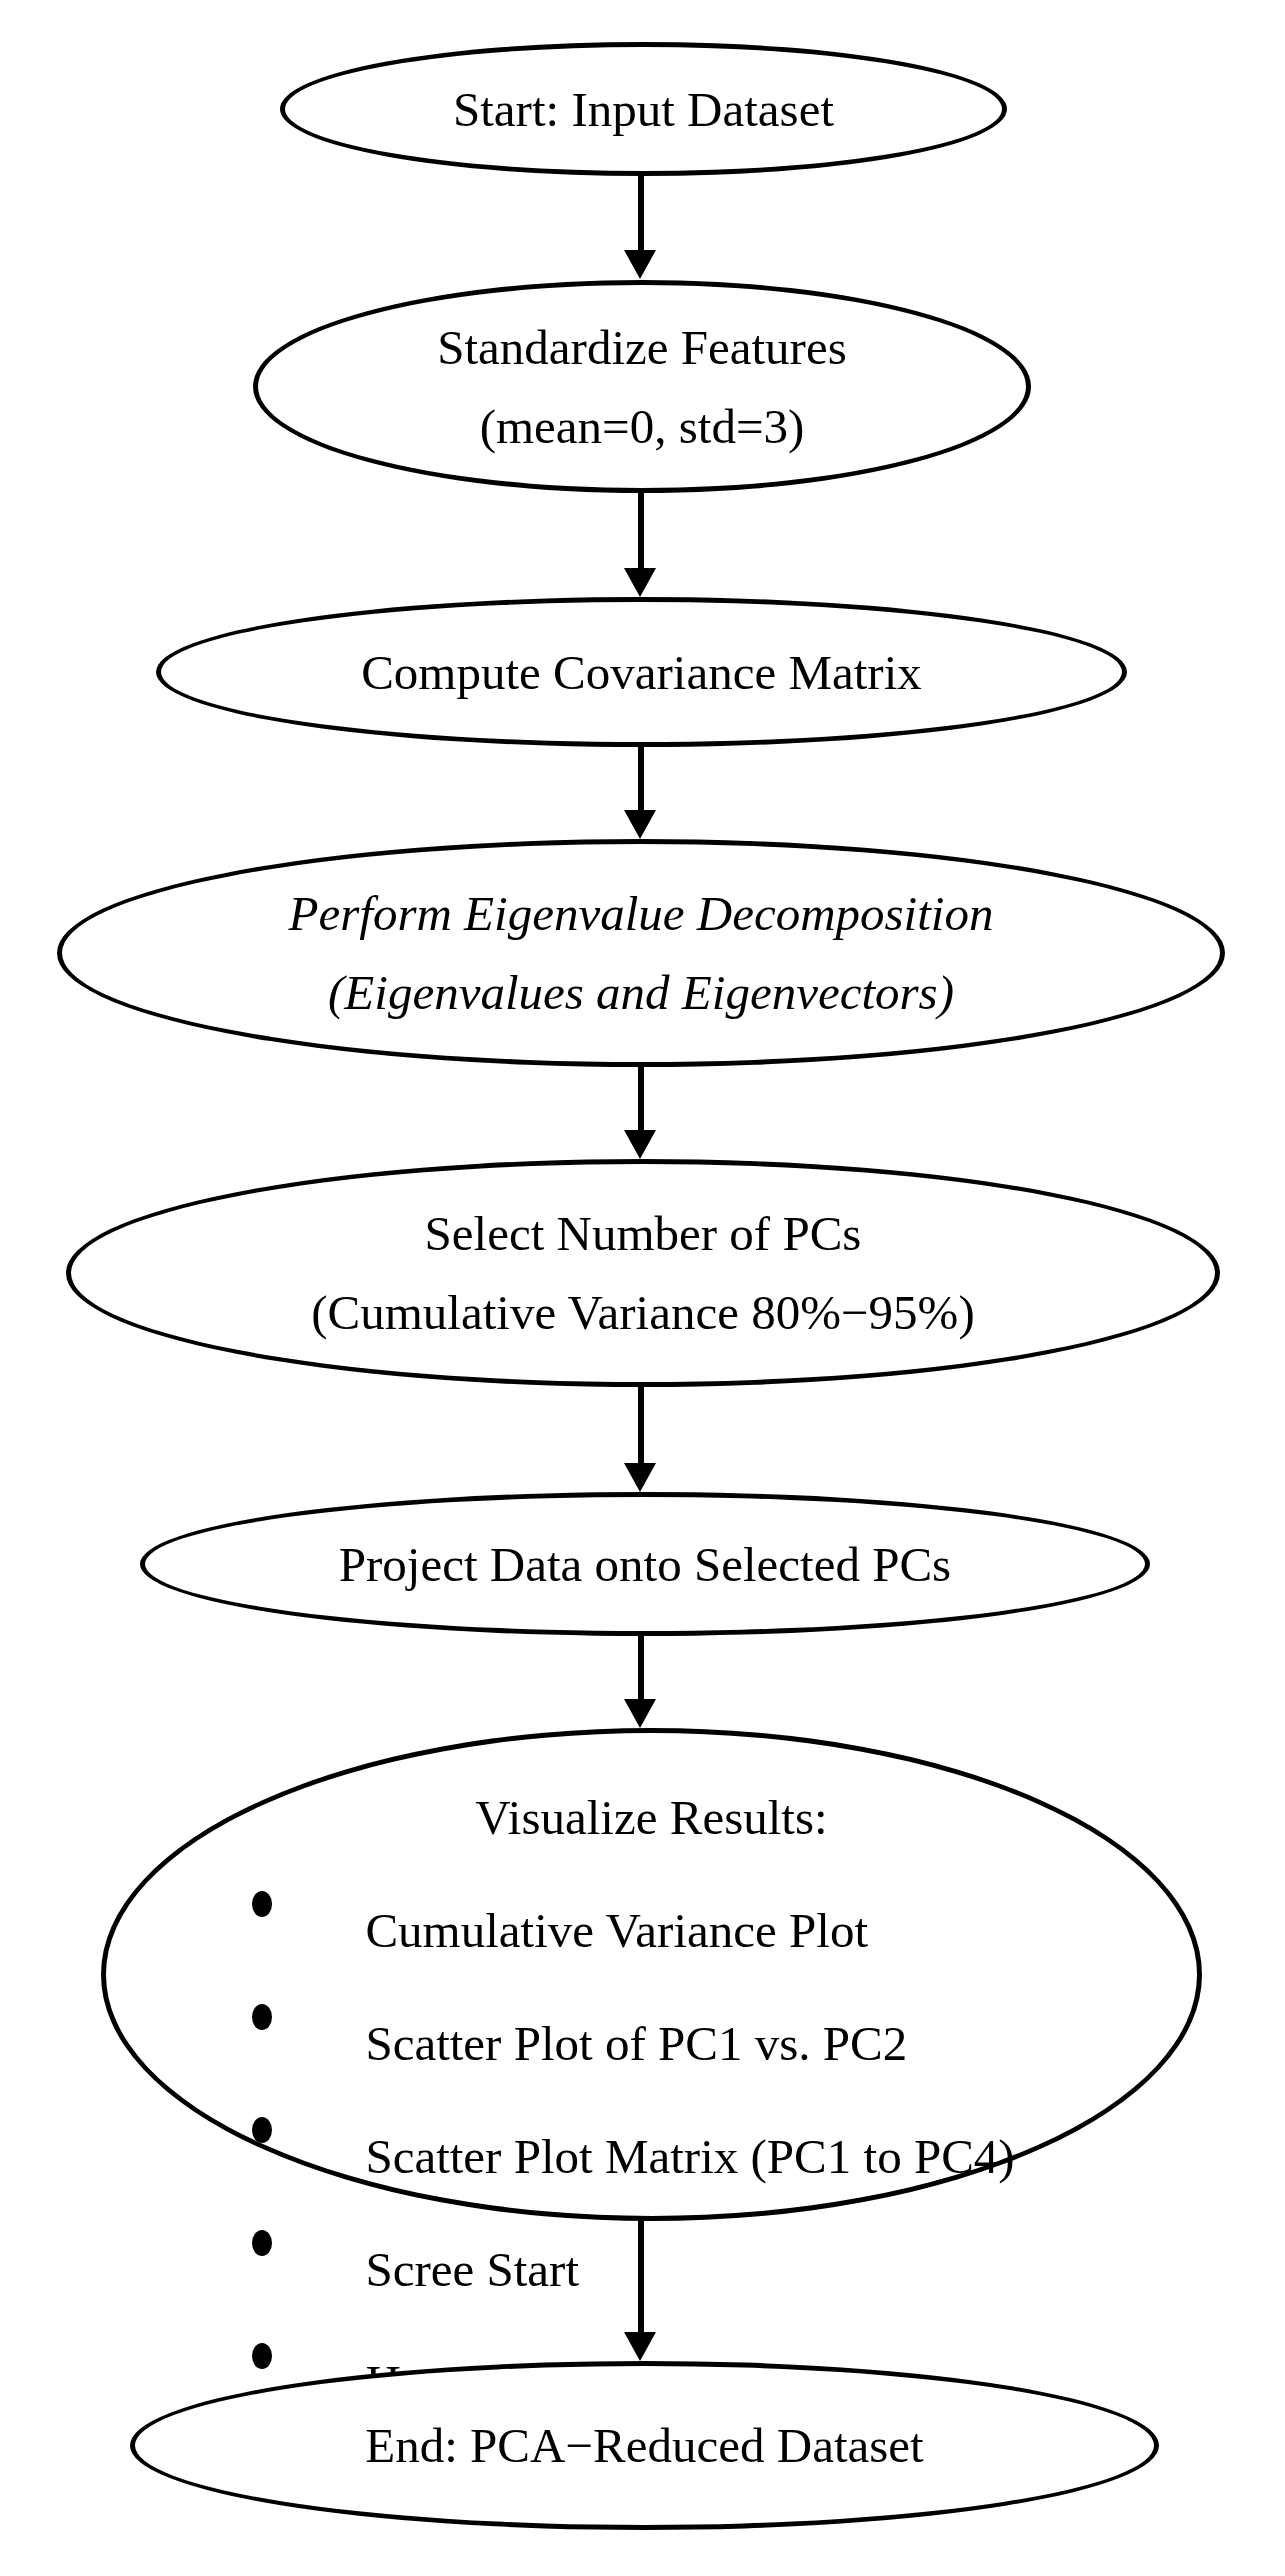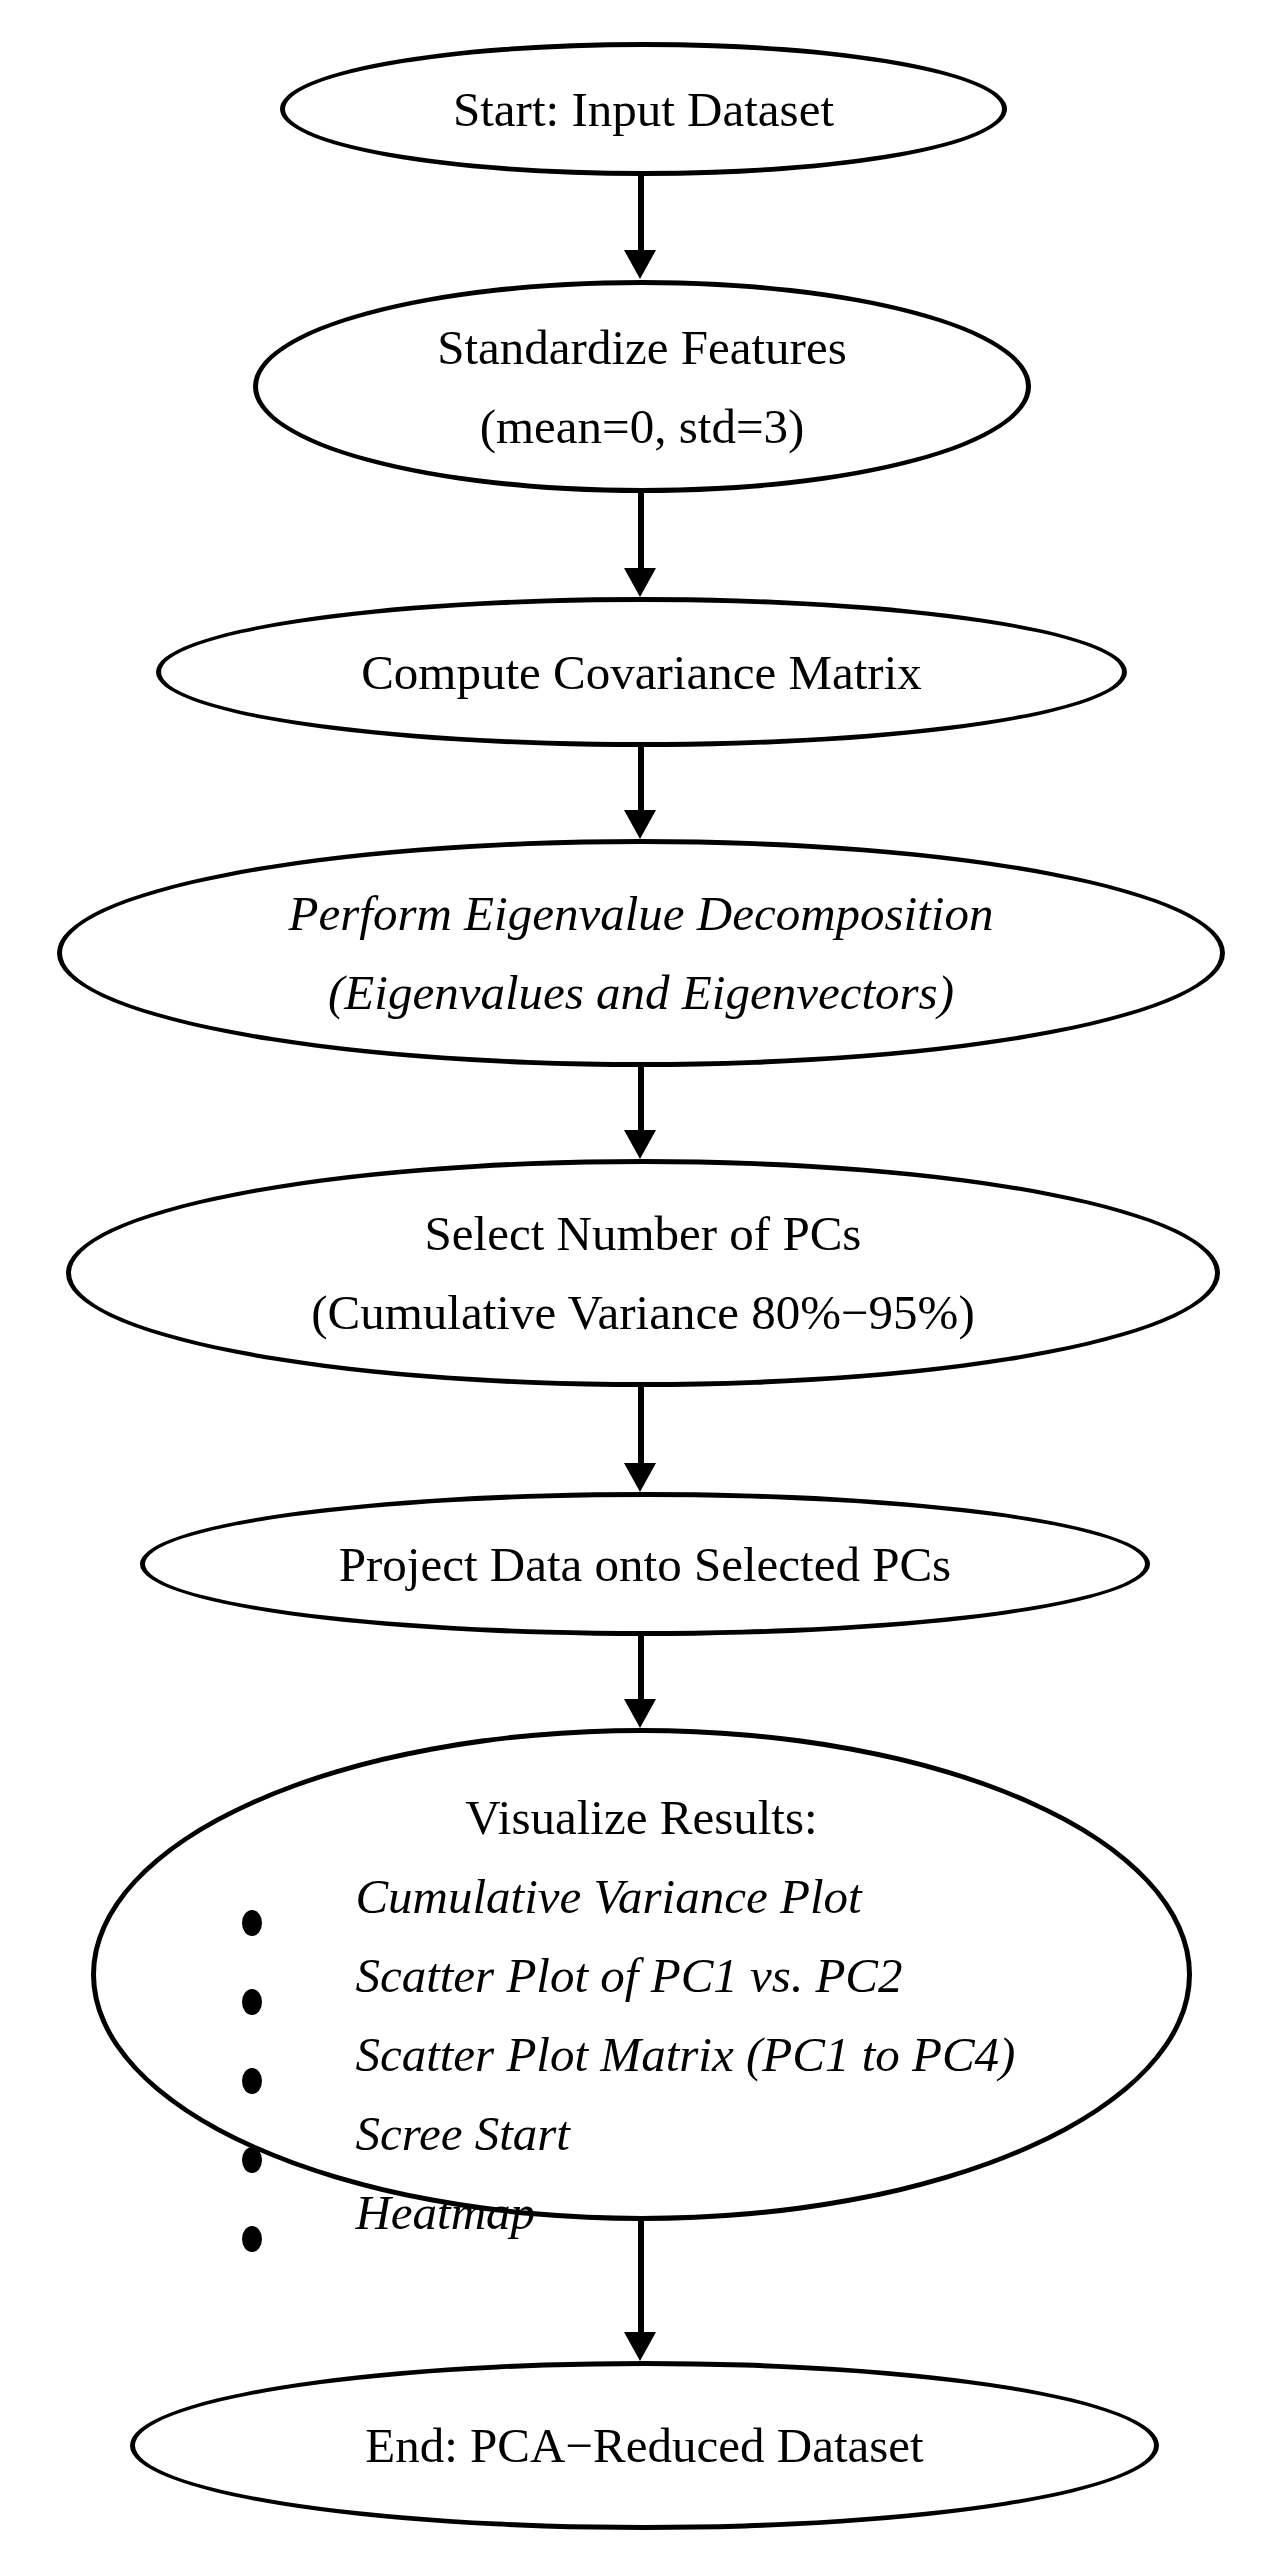--- a/index.html
+++ b/index.html
@@ -35,35 +35,34 @@
   .node .line {
     white-space: nowrap;
   }
   
   .n-start        { left: 280px;  top: 42px;   width: 727px;  height: 134px; }
   .n-standardize  { left: 253px;  top: 280px;  width: 778px; height: 213px; }
   .n-covariance   { left: 156px;  top: 597px;  width: 971px; height: 150px; }
   .n-eigen        { left: 57px;   top: 839px; width: 1168px; height: 228px; font-style: italic; }
   .n-select       { left: 66px;   top: 1159px; width: 1154px; height: 228px; }
   .n-project      { left: 140px;  top: 1492px; width: 1010px; height: 144px; }
-  .n-visualize    { left: 91px;  top: 1728px; width: 1101px; height: 493px;
+  .n-visualize    { left: 101px;  top: 1728px; width: 1101px; height: 493px;
                     justify-content: flex-start; align-items: stretch;
-                    padding-top: 45px; text-align: left; }
+                    padding-top: 45px; text-align: left; gap: 34px; }
   .n-end          { left: 130px;  top: 2361px; width: 1029px; height: 169px; }
 
   .n-visualize .heading {
     text-align: center;
     height: 79px;
   }
   .bullet-item {
     display: flex;
-    align-items: flex-end;
+    align-items: flex-start;
     height: 79px;
     margin-left: 146px;
-    font-style: italic;
   }
   .bullet-dot {
     flex: 0 0 auto;
     width: 20.4px;
     height: 26.4px;
     border-radius: 50%;
     background: var(--stroke, #000000);
     margin-right: 93px;
   }
   .bullet-text {

